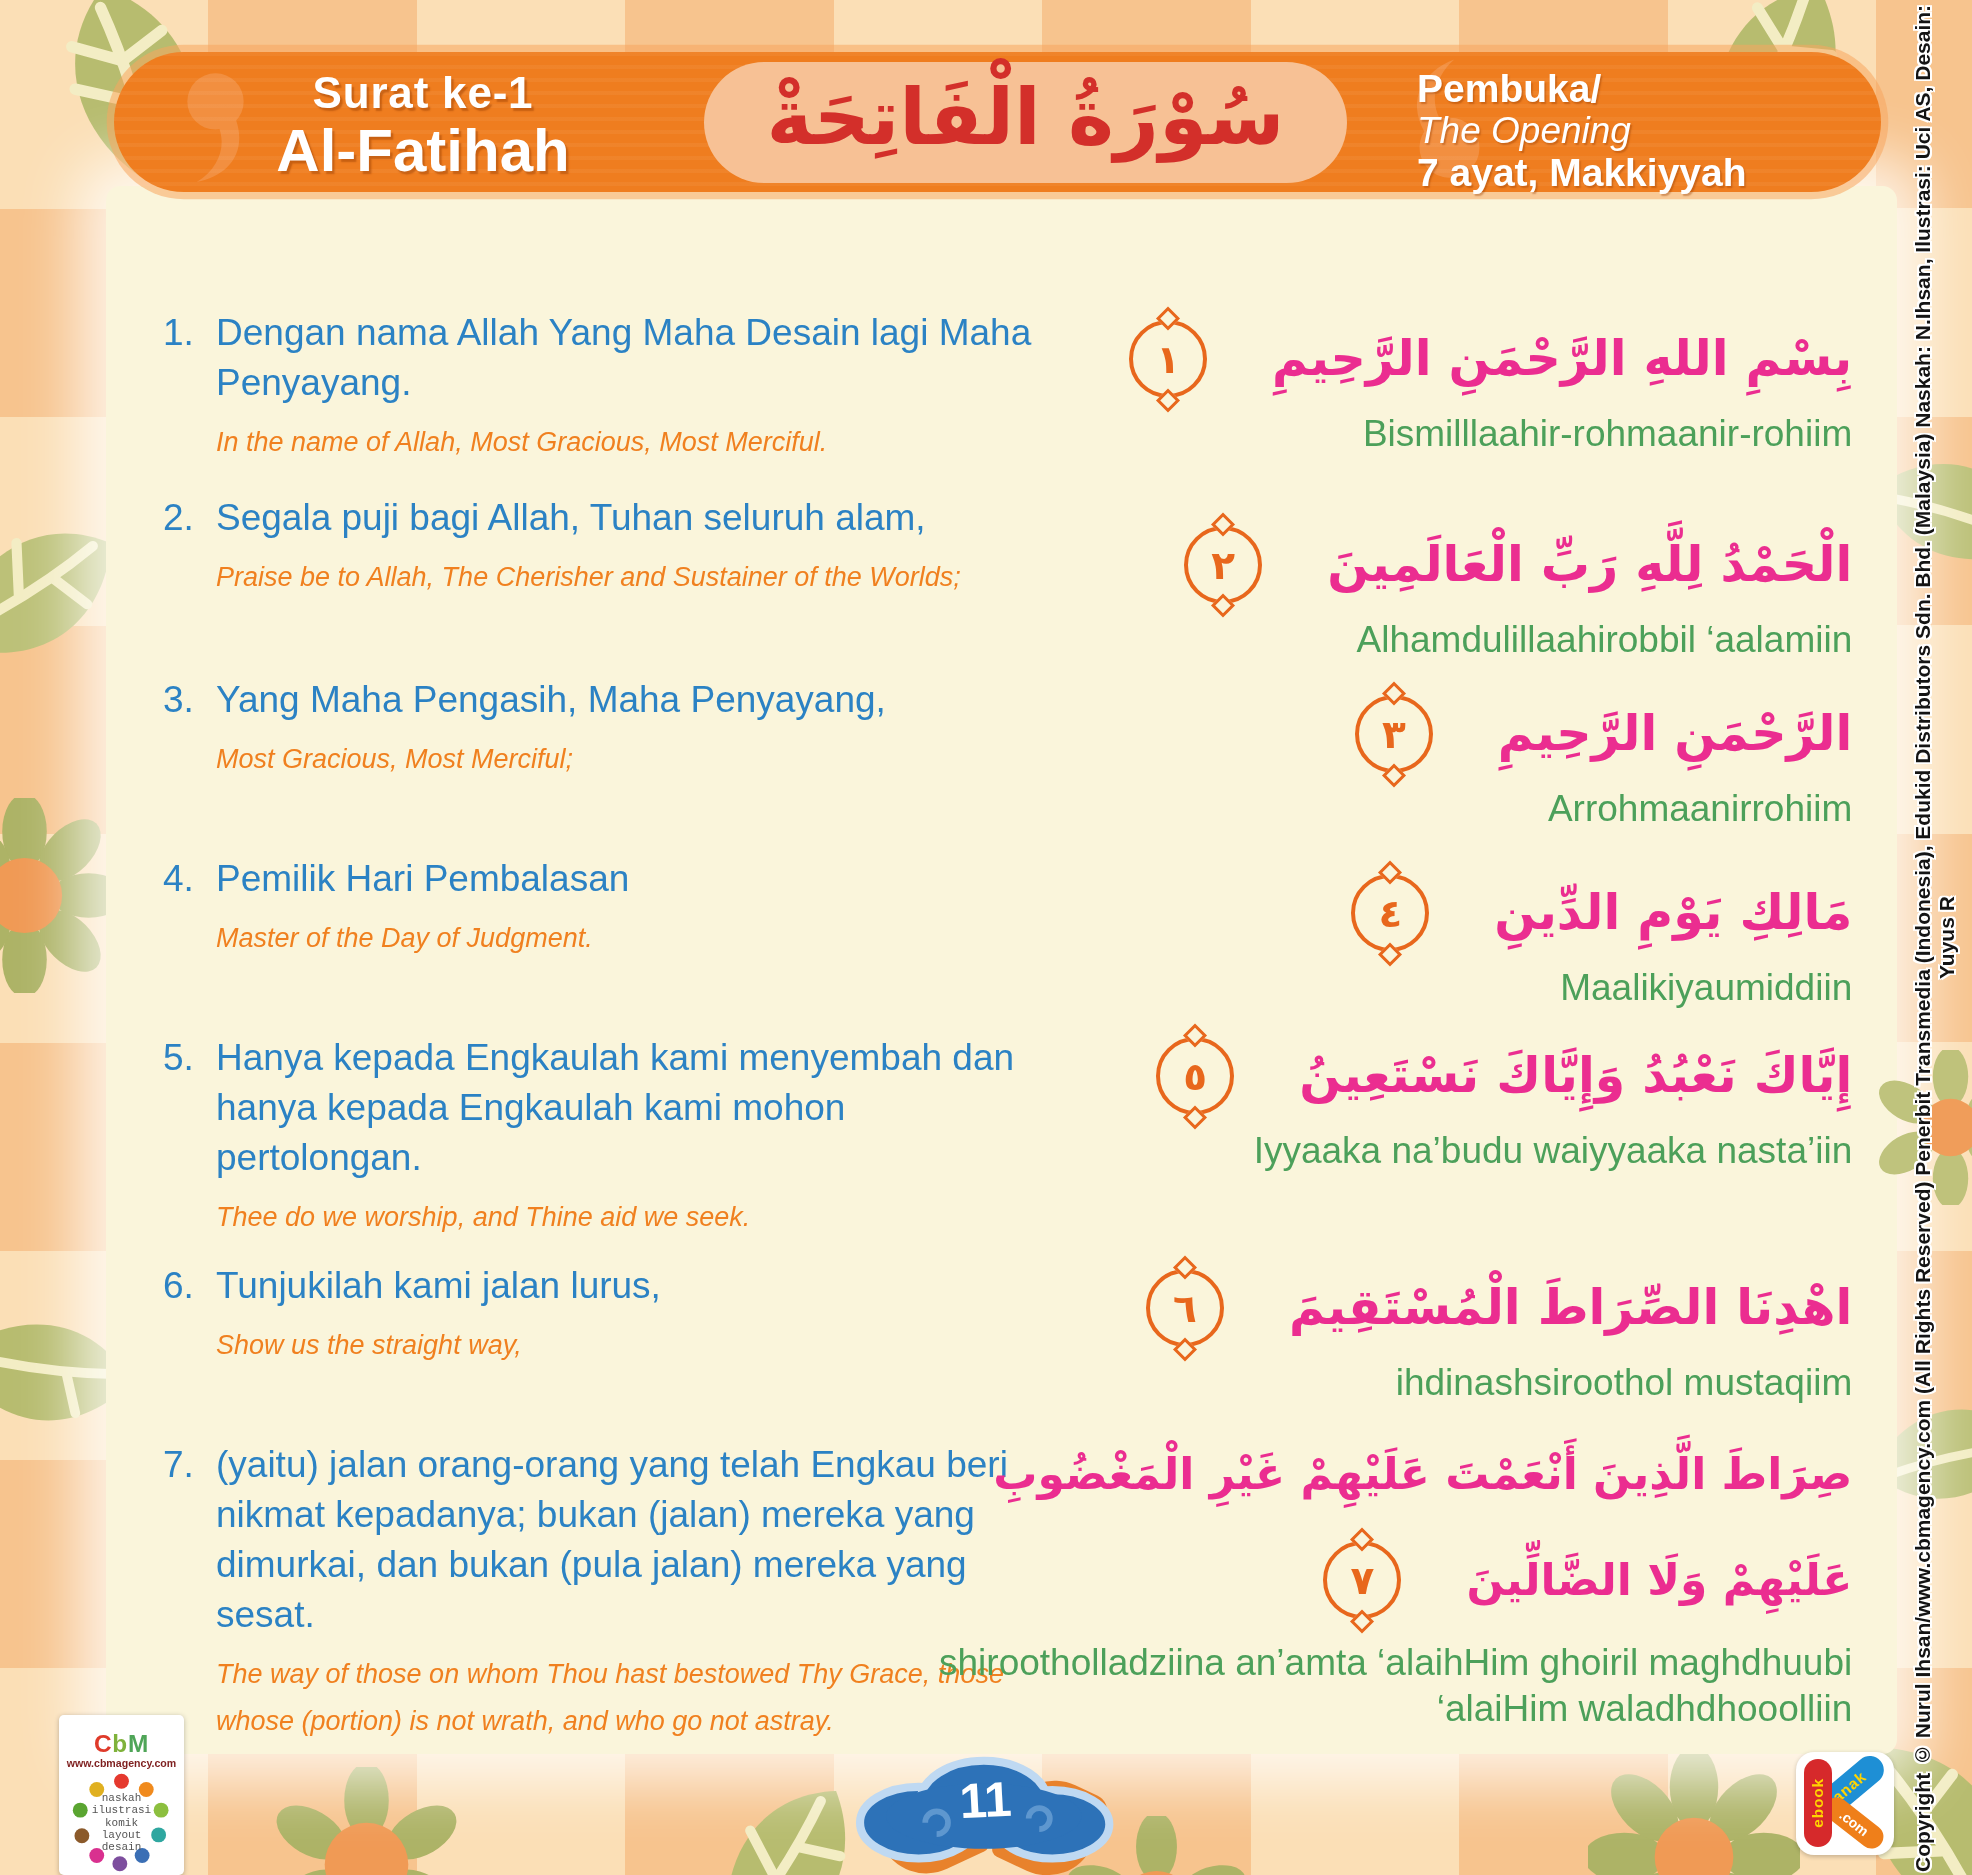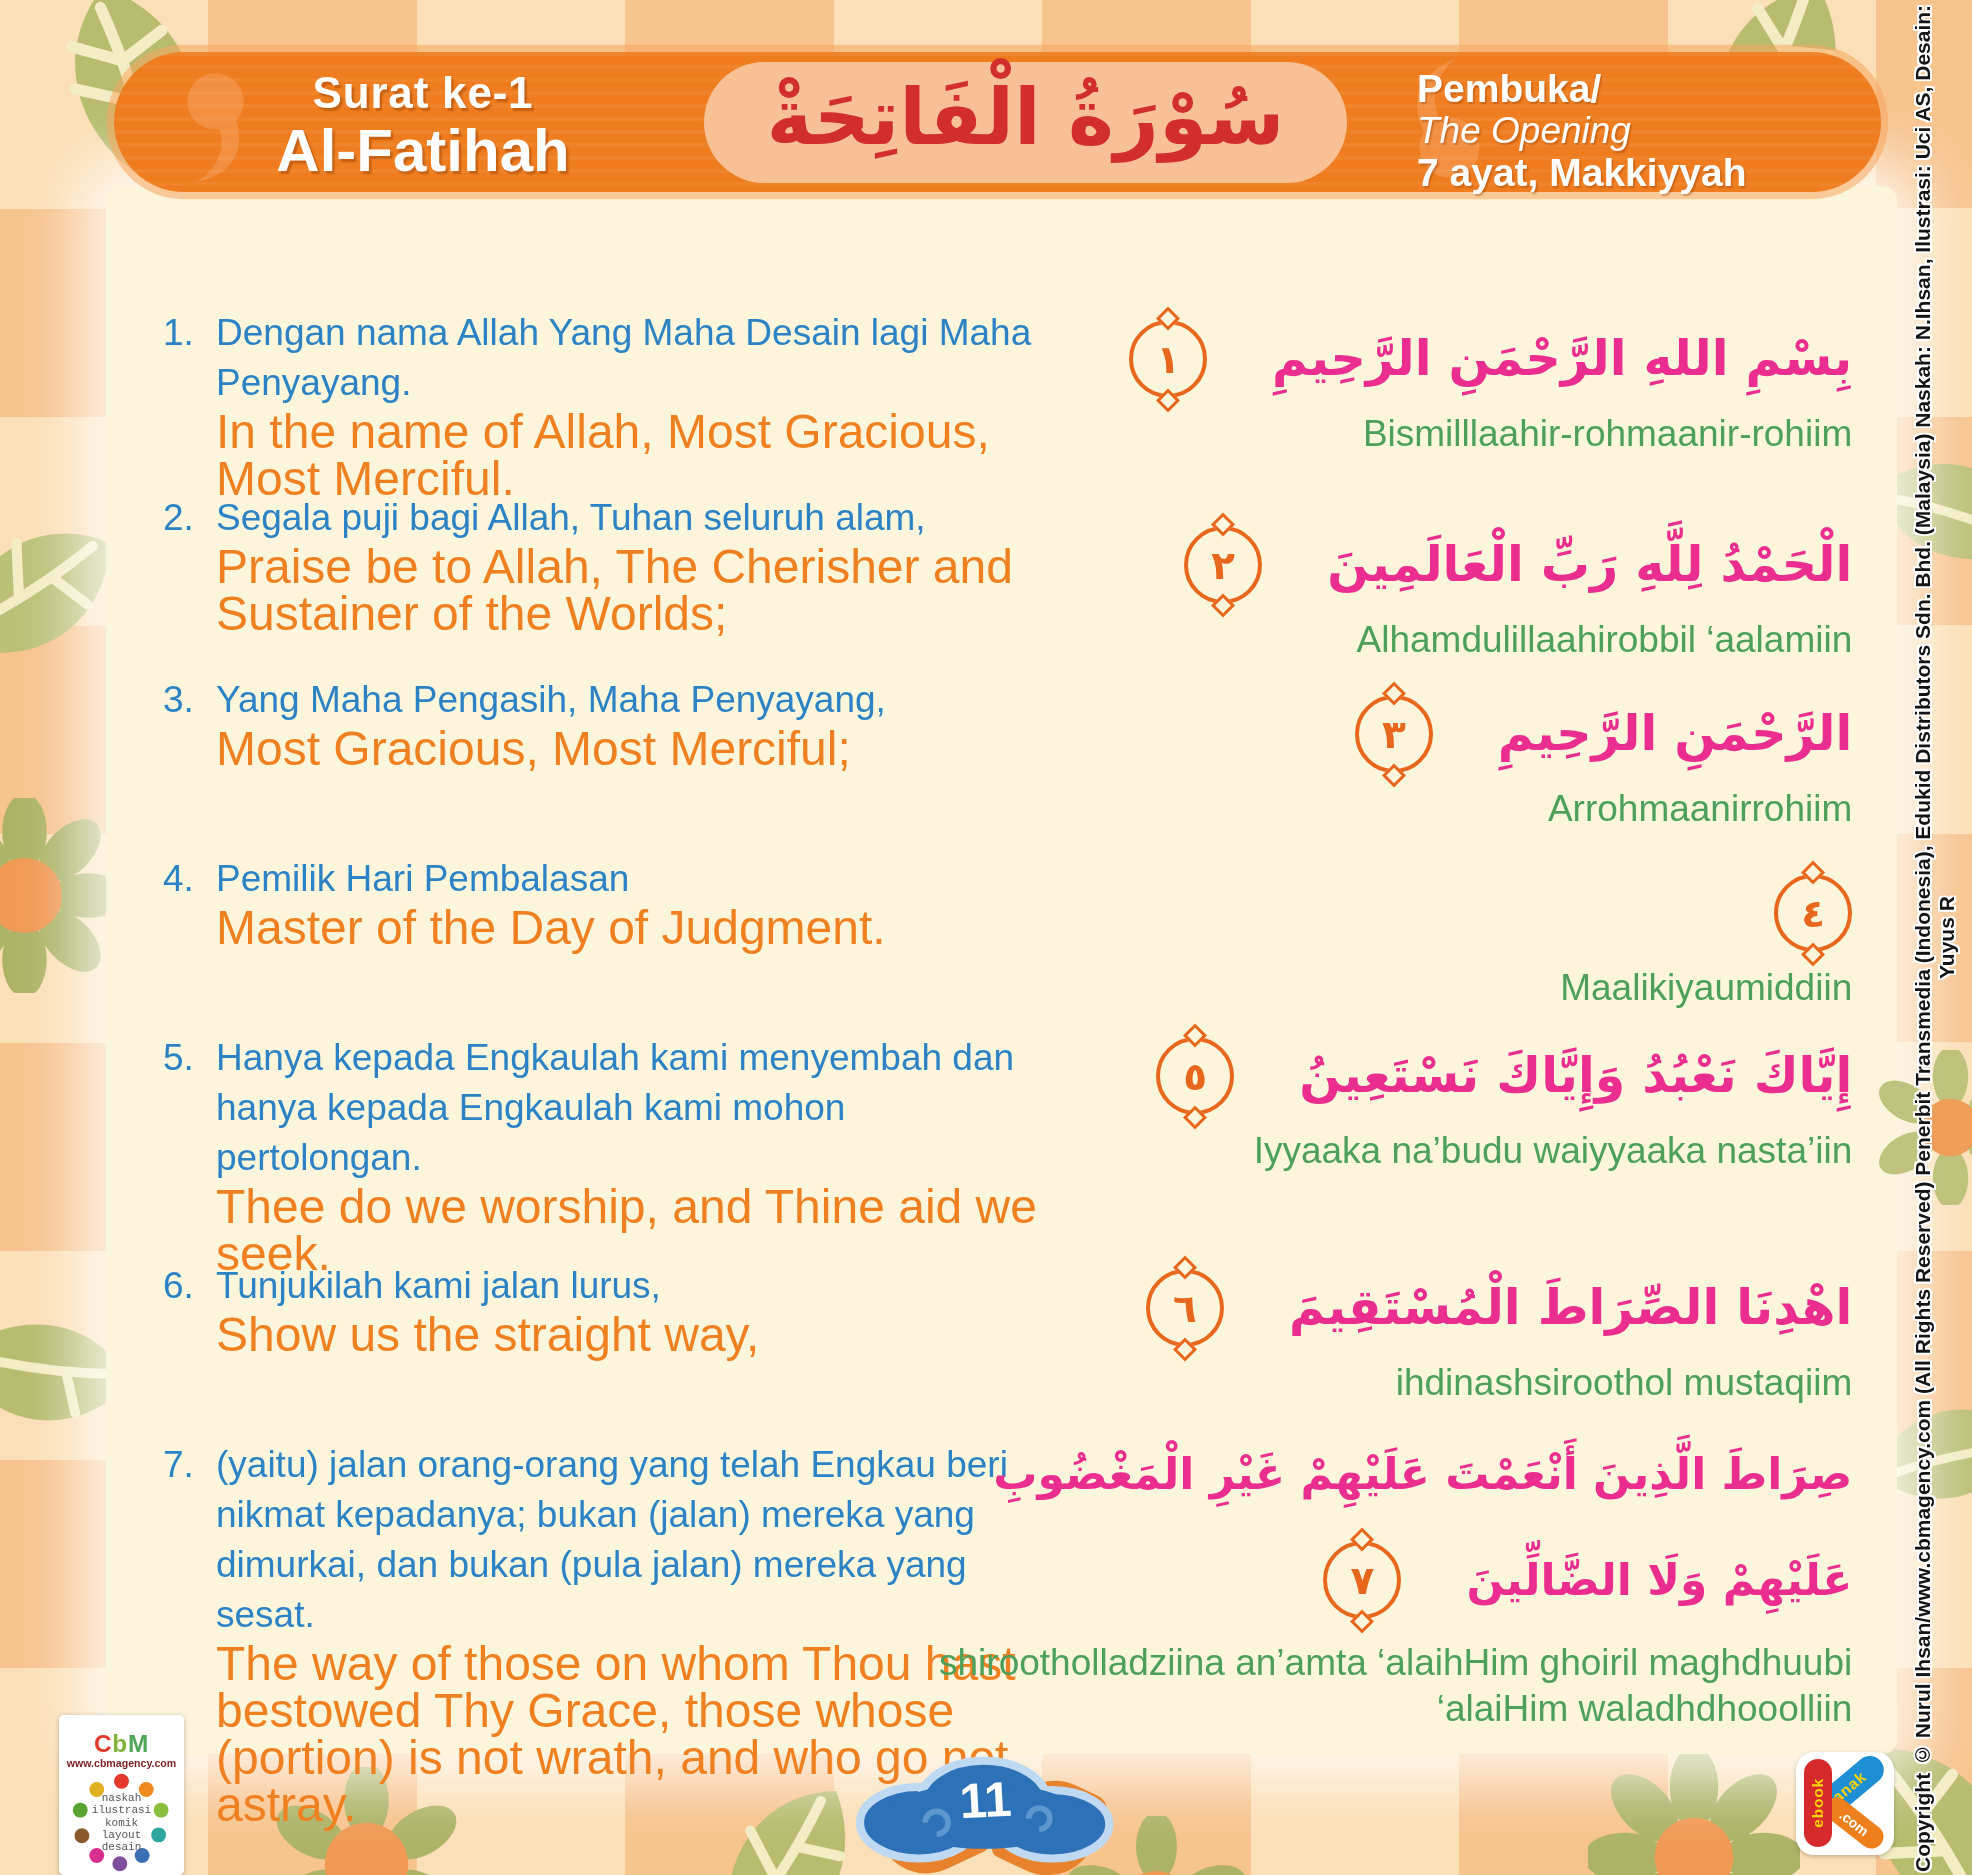--- a/index.html
+++ b/index.html
@@ -32,21 +32,21 @@
   #banner-right{position:absolute;left:1303px;top:16.3px;color:#fff;z-index:4;
     text-shadow:1.6px 2.4px 1.6px rgba(150,60,0,0.4);}
   #meaning-id{font-size:39px;font-weight:bold;line-height:42px;}
   #meaning-en{font-size:37px;font-style:italic;line-height:42px;}
   #ayat-info{font-size:39px;font-weight:bold;line-height:42px;}
   
   .row{position:absolute;left:57px;right:24.4px;z-index:2;}
   .r1{top:122px}.r2{top:307px}.r3{top:489px}.r4{top:668px}.r5{top:847px}.r6{top:1075px}.r7{top:1254px}
   .num{position:absolute;left:0;top:0;width:57px;color:#2B82C4;font-size:37px;line-height:50px;}
   .indo{margin-left:53px;width:831px;color:#2B82C4;font-size:37px;line-height:50px;}
-  .eng{margin-left:53px;width:855px;color:#F0801F;font-size:48px;line-height:47px;margin-top:0;}
+  .eng{margin-left:53px;width:855px;color:#F0801F;font-size:27px;font-style:italic;line-height:47px;margin-top:11px;}
   .arab-col{position:absolute;right:20.4px;width:896px;text-align:right;}
   .r1 .arab-col{top:12.2px}.r2 .arab-col{top:33px}.r3 .arab-col{top:20.4px}.r4 .arab-col{top:20.4px}
   .r5 .arab-col{top:4.1px}.r6 .arab-col{top:8.1px}.r7 .arab-col{top:0;width:928px;}
   .arab-line{display:flex;justify-content:flex-end;align-items:center;gap:65px;}
   .arabic{color:#EB2D90;font-size:49px;font-weight:bold;font-family:"DejaVu Sans",sans-serif;
     direction:rtl;line-height:1.55;white-space:nowrap;}
   .r7 .arabic{font-size:44px;}
   .arabic-line1{display:block;margin-bottom:33px;}
   .medallion{position:relative;flex:0 0 auto;width:70px;height:70px;border:4.1px solid #E8671C;border-radius:50%;
     display:inline-flex;align-items:center;justify-content:center;color:#E8671C;
@@ -254,20 +254,21 @@
 
     <div class="row r4">
       <div class="num">4.</div>
       <div class="indo">Pemilik Hari Pembalasan</div>
       <div class="eng">Master of the Day of Judgment.</div>
       <div class="arab-col">
         <div class="arab-line">
           <span class="medallion">
               <span>٤</span>
             </span>
+          <span class="arabic">مَالِكِ يَوْمِ الدِّينِ</span>
         </div>
         <div class="translit">Maalikiyaumiddiin</div>
       </div>
     </div>
 
     <div class="row r5">
       <div class="num">5.</div>
       <div class="indo">Hanya kepada Engkaulah kami menyembah dan hanya kepada Engkaulah kami mohon pertolongan.</div>
       <div class="eng">Thee do we worship, and Thine aid we seek.</div>
       <div class="arab-col">

